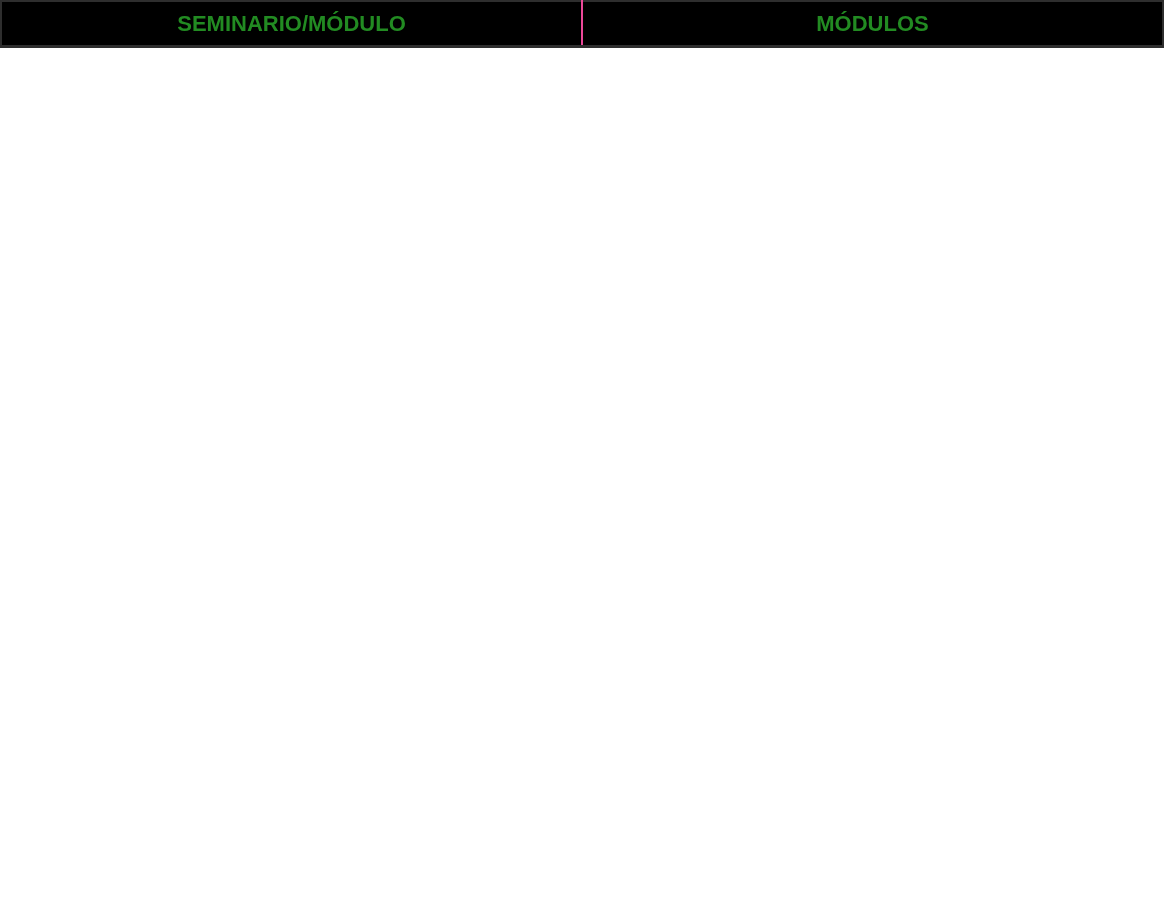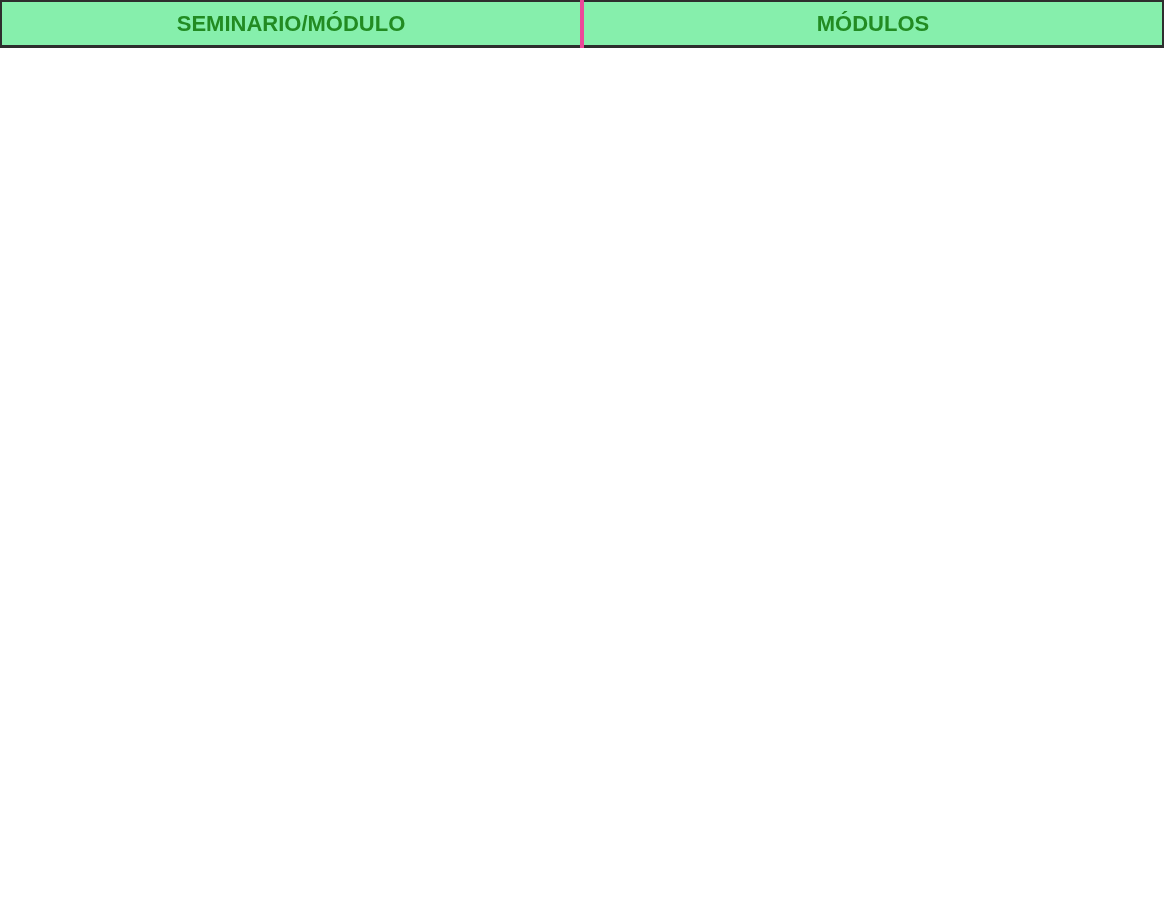--- a/index.html
+++ b/index.html
@@ -18,33 +18,33 @@
   table.curriculum {
     width: 1164px;
     height: 911px;
     border-collapse: collapse;
     table-layout: fixed;
     border: 2px solid #2e2e2e;
     margin: 0;
   }
   col { width: 50%; }
   th {
-    background: #86efac;
+    background: #000000;
     color: #228B22;
     font-size: 22px;
     font-weight: bold;
     height: 43px;
     text-align: center;
     vertical-align: middle;
     border-bottom: 3px solid #2e2e2e;
     padding: 0 16px;
     margin-left: 32px;
   }
   th + th, td + td, td.module-cell {
-    border-left: 4px solid #ec4899;
+    border-left: 2px solid #ec4899;
   }
 </style>
 </head>
 <body>
 
 <div class="page">
   <table class="curriculum">
     <colgroup>
         <col>
         <col>

